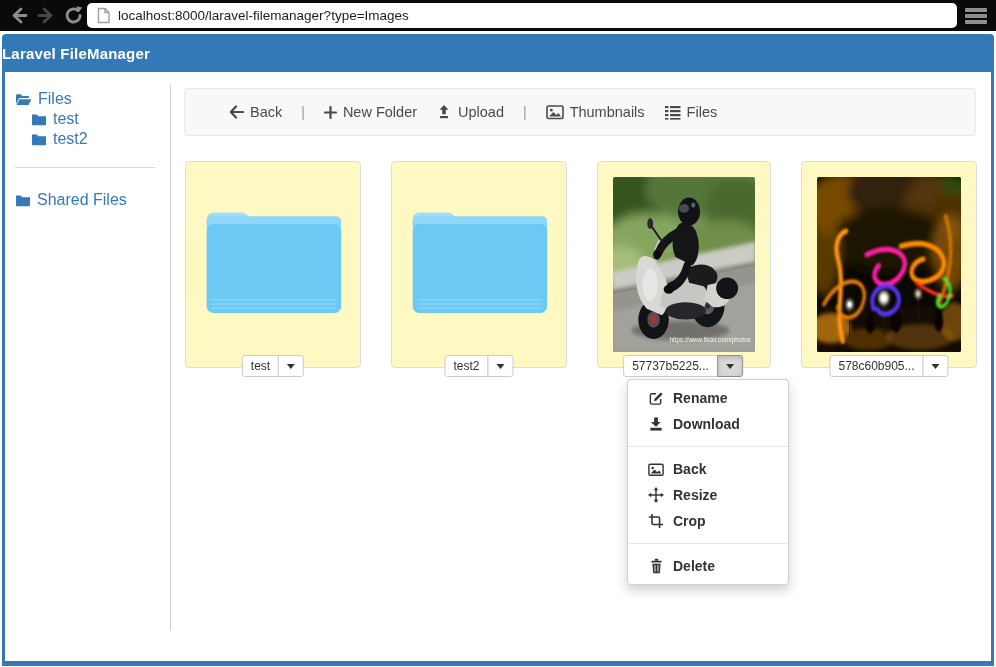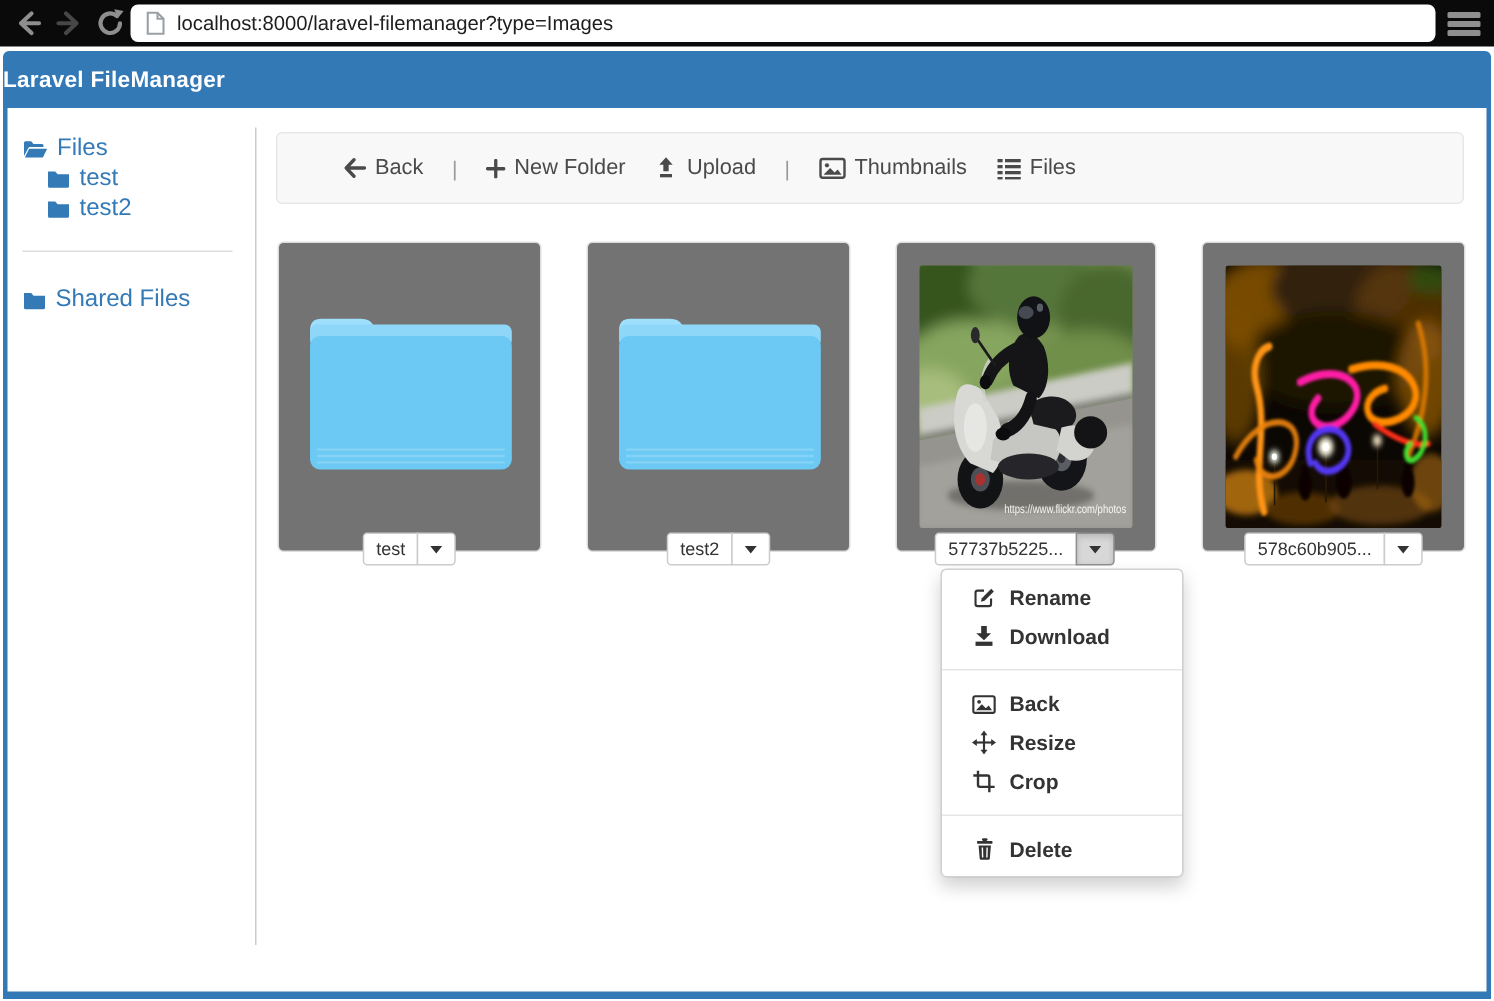--- a/index.html
+++ b/index.html
@@ -21,21 +21,21 @@
   
   .tree-row{display:flex;align-items:center;gap:6px;color:#337ab7;font-size:16px;cursor:pointer;white-space:nowrap;}
   .hr-side{left:15px;top:167px;width:140px;height:1px;background:#ddd;}
   .vdivider{left:170px;top:85px;width:1px;height:545px;background:#ccc;}
   
   .toolbar{left:184px;top:88px;width:792px;height:48px;background:#f8f8f8;border:1px solid #e7e7e7;
            border-radius:4px;box-sizing:border-box;display:flex;align-items:center;gap:19px;padding-left:44px;}
   .tool{display:flex;align-items:center;gap:6px;color:#4a4a4a;font-size:14.5px;cursor:pointer;white-space:nowrap;}
   .tsep{color:#9a9a9a;font-size:14px;}
   
-  .card{top:161px;width:176px;height:207px;background:#737373;border:1px solid #ddd;border-radius:4px;
+  .card{top:161px;width:176px;height:207px;background:#fef9c3;border:1px solid #ddd;border-radius:4px;
         box-sizing:border-box;padding:15px;cursor:pointer;}
   .card svg.photo{width:100%;height:100%;display:block;border-radius:2px;}
   .foldwrap{display:flex;justify-content:center;padding-top:21px;}
   
   .bgroup{top:355px;height:22px;display:inline-flex;transform:translateX(-50%);}
   .btn{background:#fff;border:1px solid #ccc;color:#333;font-size:12px;line-height:18px;padding:1px 8px;
        border-radius:3px 0 0 3px;white-space:nowrap;cursor:pointer;}
   .btn-caret{background:#fff;border:1px solid #ccc;margin-left:-1px;border-radius:0 3px 3px 0;width:24px;
        display:flex;align-items:center;justify-content:center;cursor:pointer;}
   .btn-caret.open{background:#d8d8d8;border-color:#8f8f8f;box-shadow:inset 0 2px 4px rgba(0,0,0,.15);}

